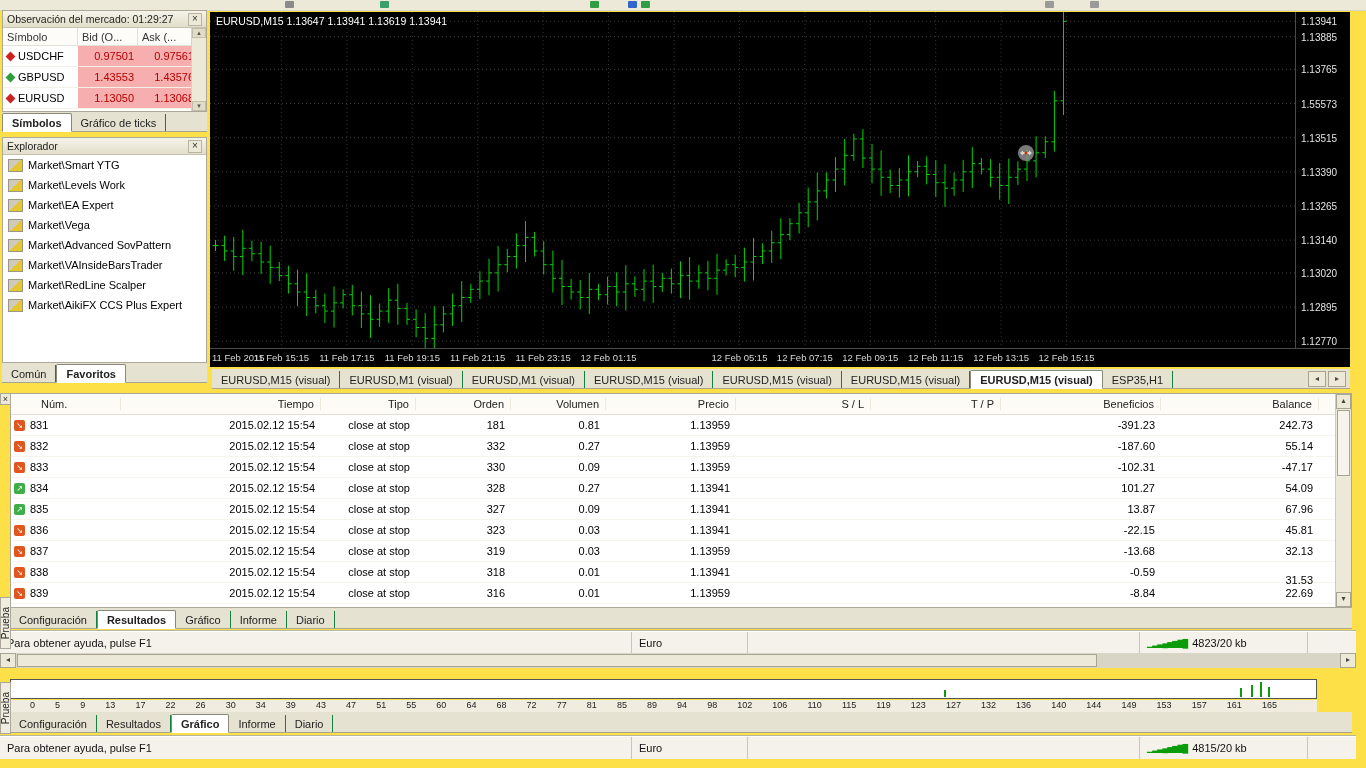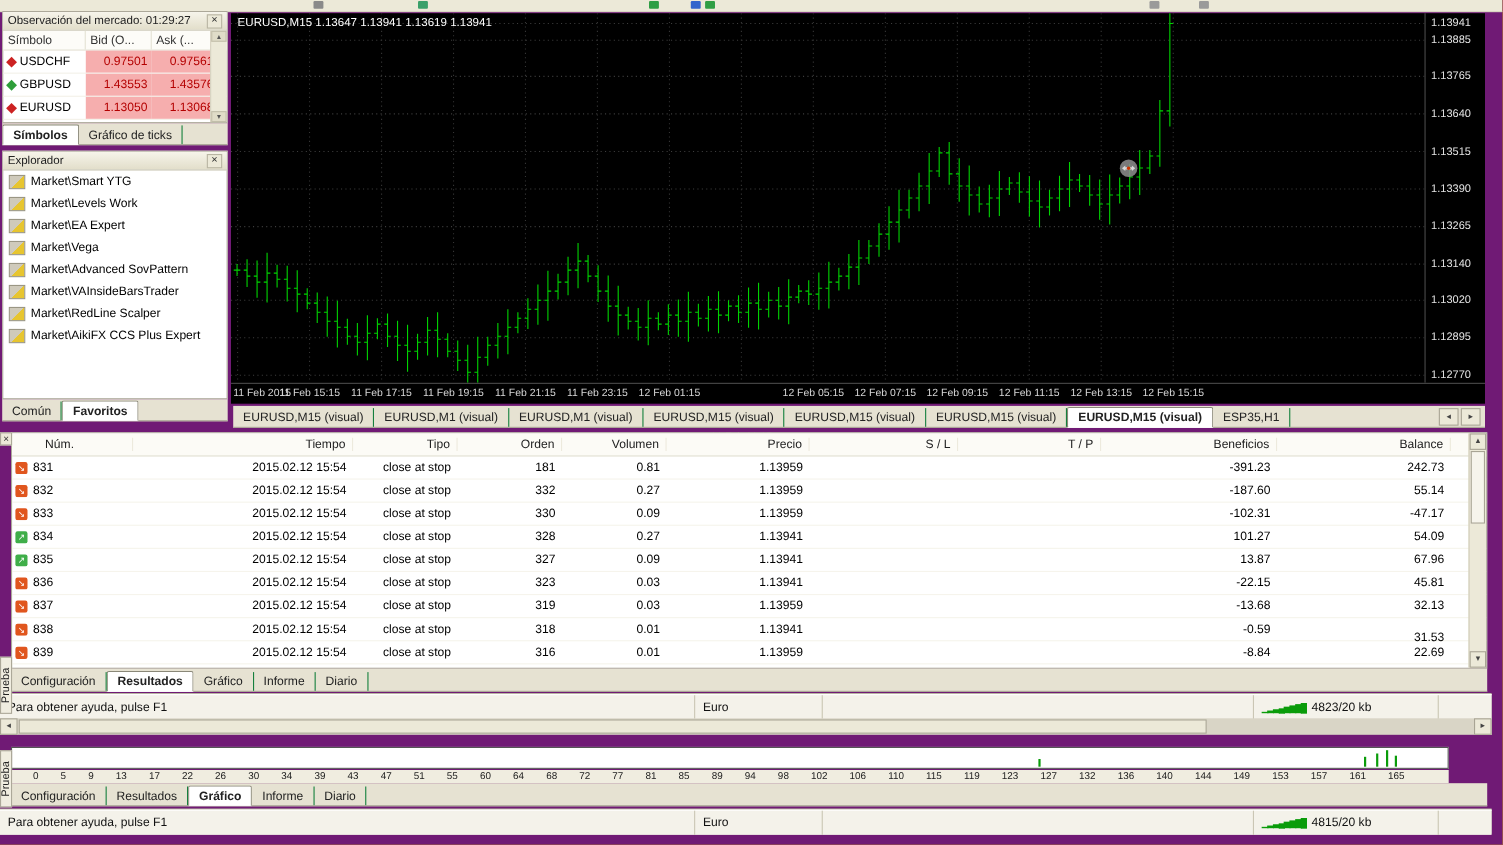--- a/index.html
+++ b/index.html
@@ -1,16 +1,16 @@
 <!DOCTYPE html>
 <html><head>
 <meta charset="utf-8">
 <style>
   html,body{margin:0;padding:0;background:#b87f33;}
-  .screen{position:relative;width:1366px;height:768px;background:#701a75;overflow:hidden;
+  .screen{position:relative;width:1366px;height:768px;background:#fde047;overflow:hidden;
           font-family:"Liberation Sans",sans-serif;font-size:11px;color:#000;}
 
   
   .top-strip{position:absolute;left:0;top:0;width:1366px;height:10px;background:#ece9d8;border-bottom:1px solid #d9d5c2;}
   .tb-frag{position:absolute;top:1px;width:9px;height:7px;border-radius:1px;}
 
   
   .panel{position:absolute;background:#fff;border:1px solid #aca899;box-sizing:border-box;}
   .panel-title{height:16px;background:linear-gradient(#f6f4ea,#e2deca);display:flex;align-items:center;
                padding:0 4px;border-bottom:1px solid #c6c2ae;font-size:10.5px;color:#222;}
@@ -508,21 +508,21 @@
             <circle cx="9" cy="9" r="8" fill="#8f8f8f" opacity="0.85"></circle>
           <path d="M3 9 L6 6.5 V8 H12 V6.5 L15 9 L12 11.5 V10 H6 V11.5 Z" fill="#d8d8d8"></path>
           <circle cx="9" cy="9" r="1.6" fill="#cc3300"></circle>
           </svg>
       </div>
     </div>
     <div class="price-axis" id="priceAxis">
         <div class="ptick" style="top: 9.2878px;">1.13941</div>
         <div class="ptick" style="top: 24.5854px;">1.13885</div>
         <div class="ptick" style="top: 57.3659px;">1.13765</div>
-        <div class="ptick" style="top: 91.5122px;">1.13640</div>
+        <div class="ptick" style="top: 91.5122px;">1.55573</div>
         <div class="ptick" style="top: 125.659px;">1.13515</div>
         <div class="ptick" style="top: 159.805px;">1.13390</div>
         <div class="ptick" style="top: 193.951px;">1.13265</div>
         <div class="ptick" style="top: 228.098px;">1.13140</div>
         <div class="ptick" style="top: 260.878px;">1.13020</div>
         <div class="ptick" style="top: 295.024px;">1.12895</div>
         <div class="ptick" style="top: 329.171px;">1.12770</div>
       </div>
     <div class="time-axis" id="timeAxis">
         <div class="ttick" style="left: 2px; text-align: left;">11 Feb 2015</div>

